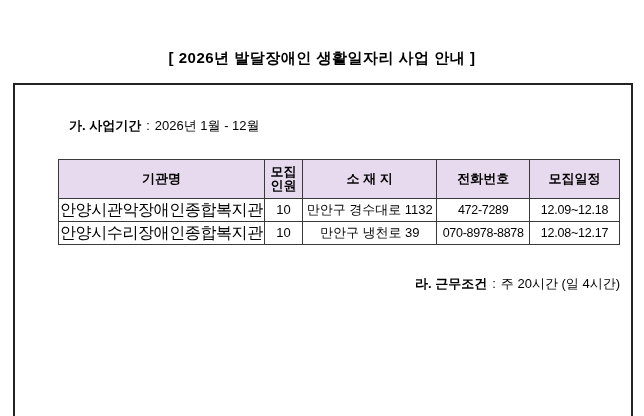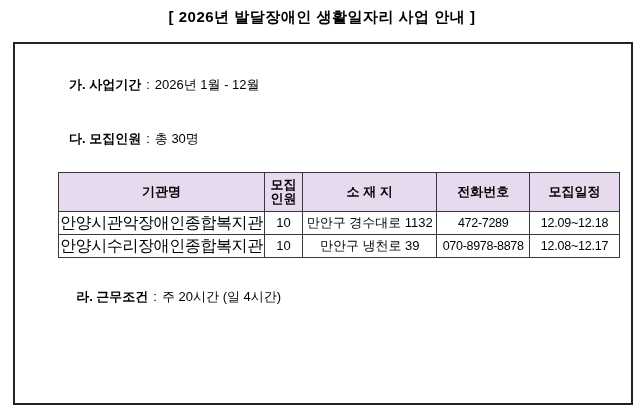--- a/index.html
+++ b/index.html
@@ -18,20 +18,21 @@
     height: 416px;
     background: #ffffff;
   }
   .doc-title {
     padding-top: 8px;
     text-align: center;
     font-size: 15px;
     font-weight: bold;
     letter-spacing: 0.5px;
     white-space: pre;
+    margin-top: 41px;
   }
   .notice-box {
     position: absolute;
     left: 13px;
     top: 42px;
     width: 614px;
     height: 357px;
     border: 2px solid #222222;
     box-sizing: content-box;
     padding: 1px;
@@ -72,37 +73,34 @@
     white-space: nowrap;
   }
   td.org-name-cell { font-size: 16px; letter-spacing: -0.4px; }
   td.phone-cell    { font-size: 12.5px; letter-spacing: -0.3px; }
   td.schedule-cell { font-size: 12.5px; letter-spacing: -0.2px; }
   .col-name     { width: 173px; }
   .col-capacity { width: 46px; }
   .col-address  { width: 136px; }
   .col-phone    { width: 96px; }
   .col-schedule { width: 97px; }
-  .bottom-lines { margin-top: 16px; }
+  .bottom-lines { margin-top: 16px; text-align: right; }
 </style>
 </head>
 <body>
 
 <div class="page">
 
   <div class="doc-title">[ 2026년 발달장애인 생활일자리 사업 안내 ]</div>
 
   <div class="notice-box">
     <div class="box-inner">
 
       <div class="info-line">
         <span class="lbl">가. 사업기간</span><span class="sep">:</span><span class="val">2026년 1월 - 12월</span>
-      </div>
-      <div class="info-line">
-        <span class="lbl">다. 모집인원</span><span class="sep">:</span><span class="val">총 30명</span>
       </div>
 
       <table class="org-table">
         <colgroup>
           <col class="col-name">
             <col class="col-capacity">
             <col class="col-address">
             <col class="col-phone">
             <col class="col-schedule">
         </colgroup>

